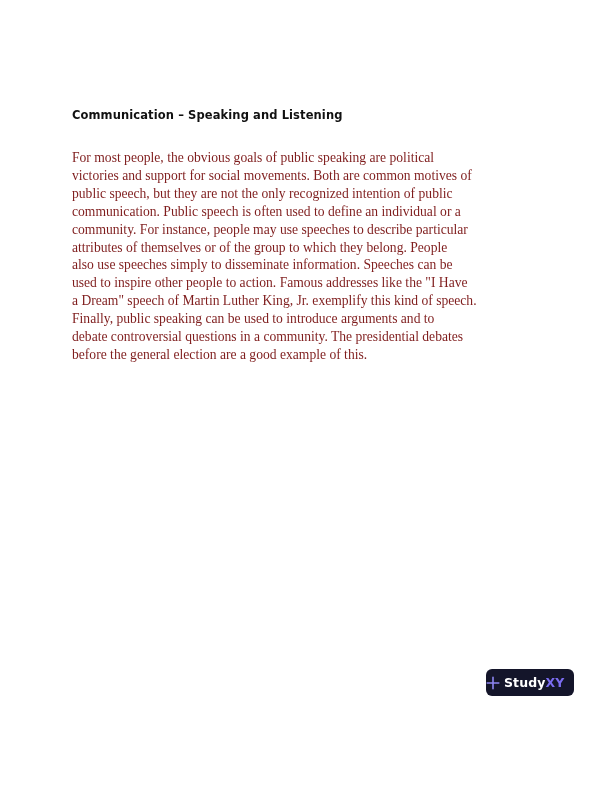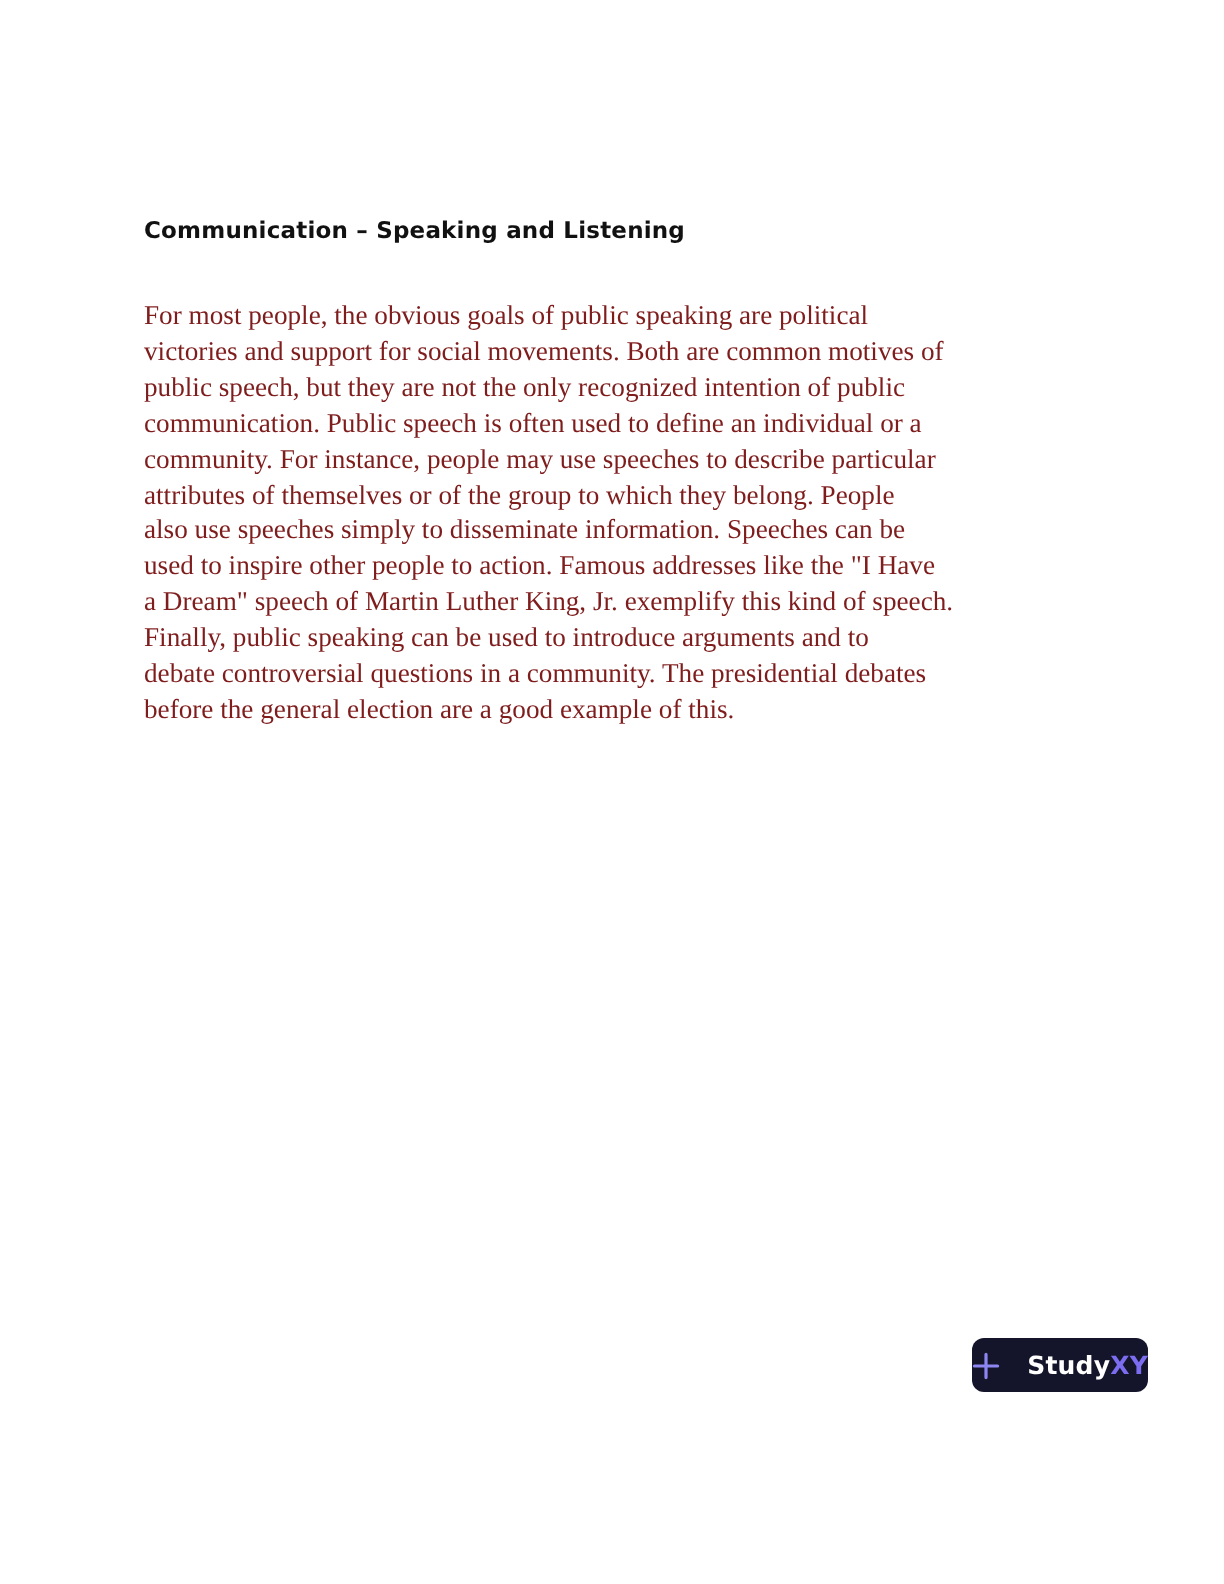--- a/index.html
+++ b/index.html
@@ -42,21 +42,21 @@
   .logo-badge {
     position: absolute;
     right: 38px;
     bottom: 20px;
     width: 88px;
     height: 27px;
     background: #14152a;
     border-radius: 6px;
     display: flex;
     align-items: center;
-    justify-content: space-between;
+    justify-content: flex-start;
     gap: 4px;
     box-sizing: border-box;
     margin-top: 28px;
   }
   .logo-plus {
     display: inline-flex;
     align-items: center;
     justify-content: center;
     width: 14px;
     height: 14px;

